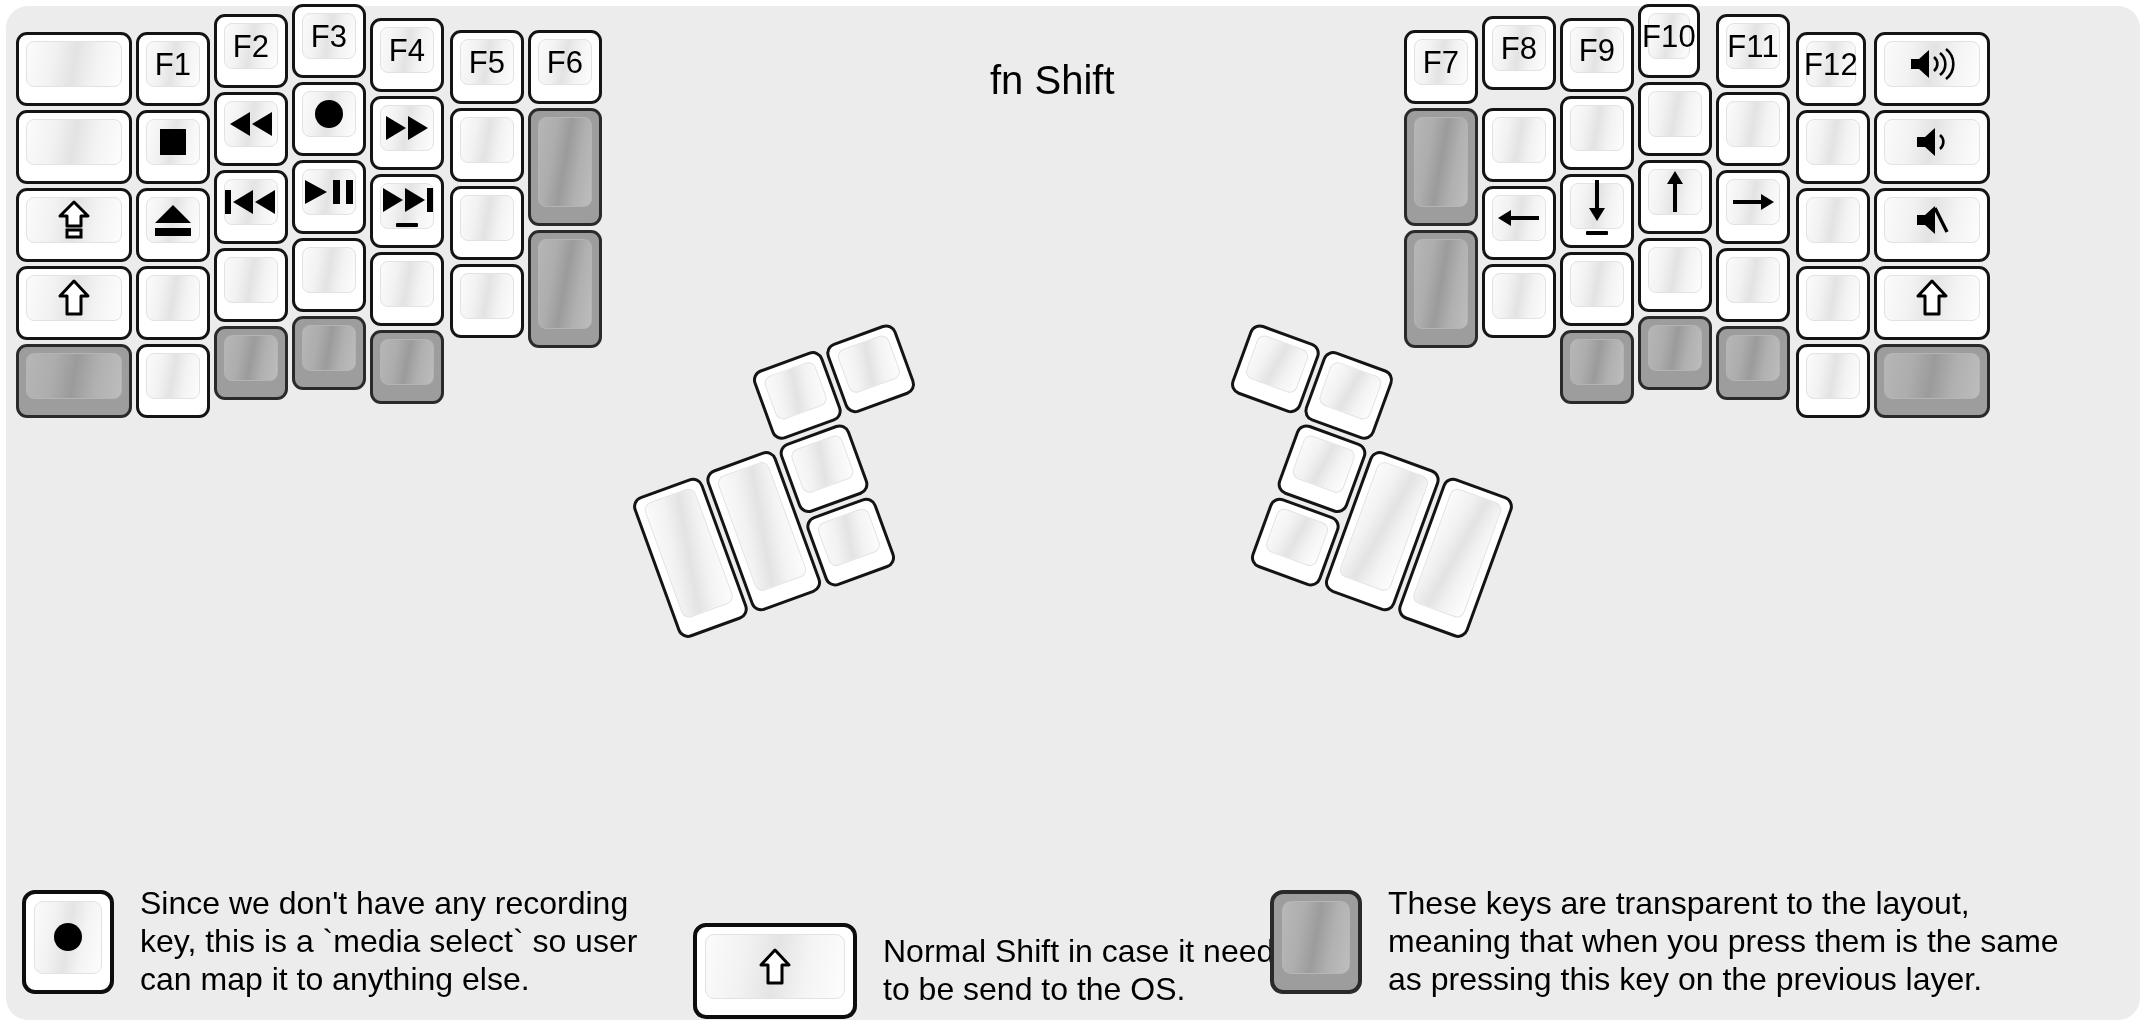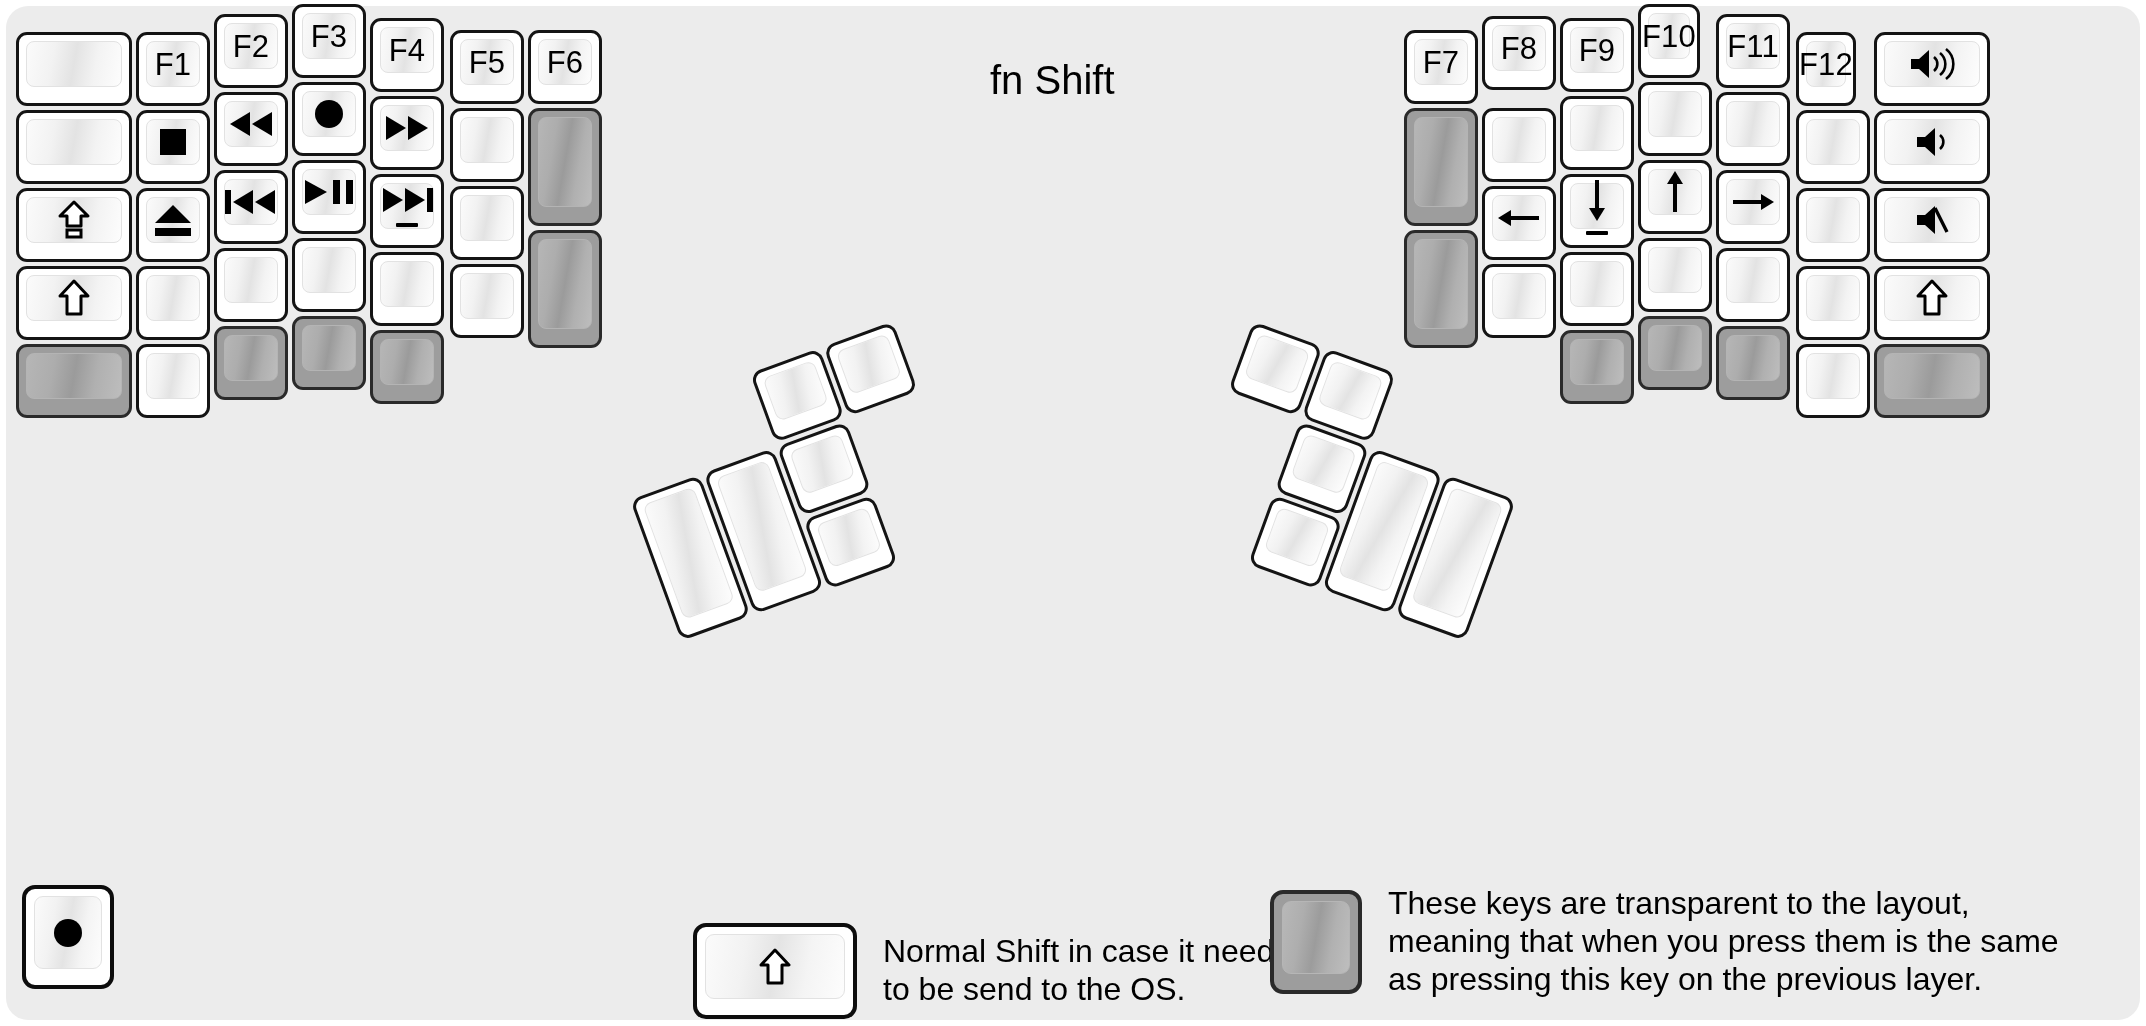--- a/index.html
+++ b/index.html
@@ -392,21 +392,21 @@
       <div class="key" style="left: 1716px; top: 248px; width: 74px; height: 74px;">
         <div class="cap">
           <div class="lg"></div>
         </div>
       </div>
       <div class="key trans" style="left: 1716px; top: 326px; width: 74px; height: 74px;">
         <div class="cap">
           <div class="lg"></div>
         </div>
       </div>
-      <div class="key" style="left: 1796px; top: 32px; width: 60px; height: 74px;">
+      <div class="key" style="left: 1796px; top: 32px; width: 70px; height: 74px;">
         <div class="cap">
           <div class="lg">F12</div>
         </div>
       </div>
       <div class="key" style="left: 1796px; top: 110px; width: 74px; height: 74px;">
         <div class="cap">
           <div class="lg"></div>
         </div>
       </div>
       <div class="key" style="left: 1796px; top: 188px; width: 74px; height: 74px;">
@@ -536,20 +536,23 @@
       <div class="legend-item" style="left: 22px; top: 885px;">
         <div class="legend-key" style="width: 92px; height: 104px;">
           <div class="cap">
             <span>
               <svg class="gl" width="32" height="32" viewBox="0 0 32 32">
                 <circle cx="16" cy="16" r="14" fill="#000"></circle>
               </svg>
             </span>
           </div>
         </div>
+        <div class="legend-text" style="width: 520px;">Since we don't have any recording
+key, this is a `media select` so user
+can map it to anything else.</div>
       </div>
       <div class="legend-item" style="left: 660px; top: 923px; padding-left: 33px;">
         <div class="legend-key" style="width: 164px; height: 96px;">
           <div class="cap">
             <span>
               <svg class="gl" width="32" height="36" viewBox="0 0 32 36">
                 <polygon points="16,1 30,16 23,16 23,34 9,34 9,16 2,16" fill="#fff" stroke="#000" stroke-width="3" stroke-linejoin="round"></polygon>
               </svg>
             </span>
           </div>

